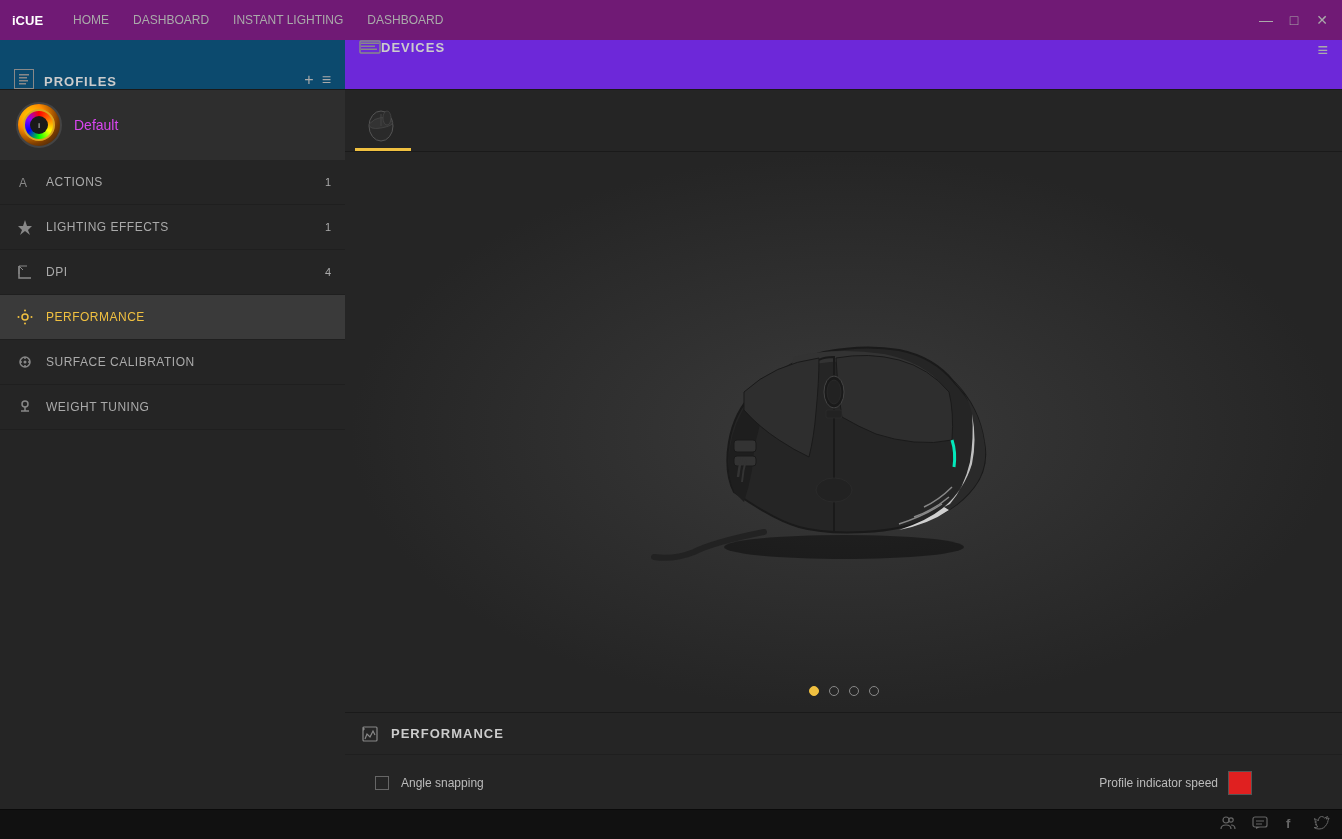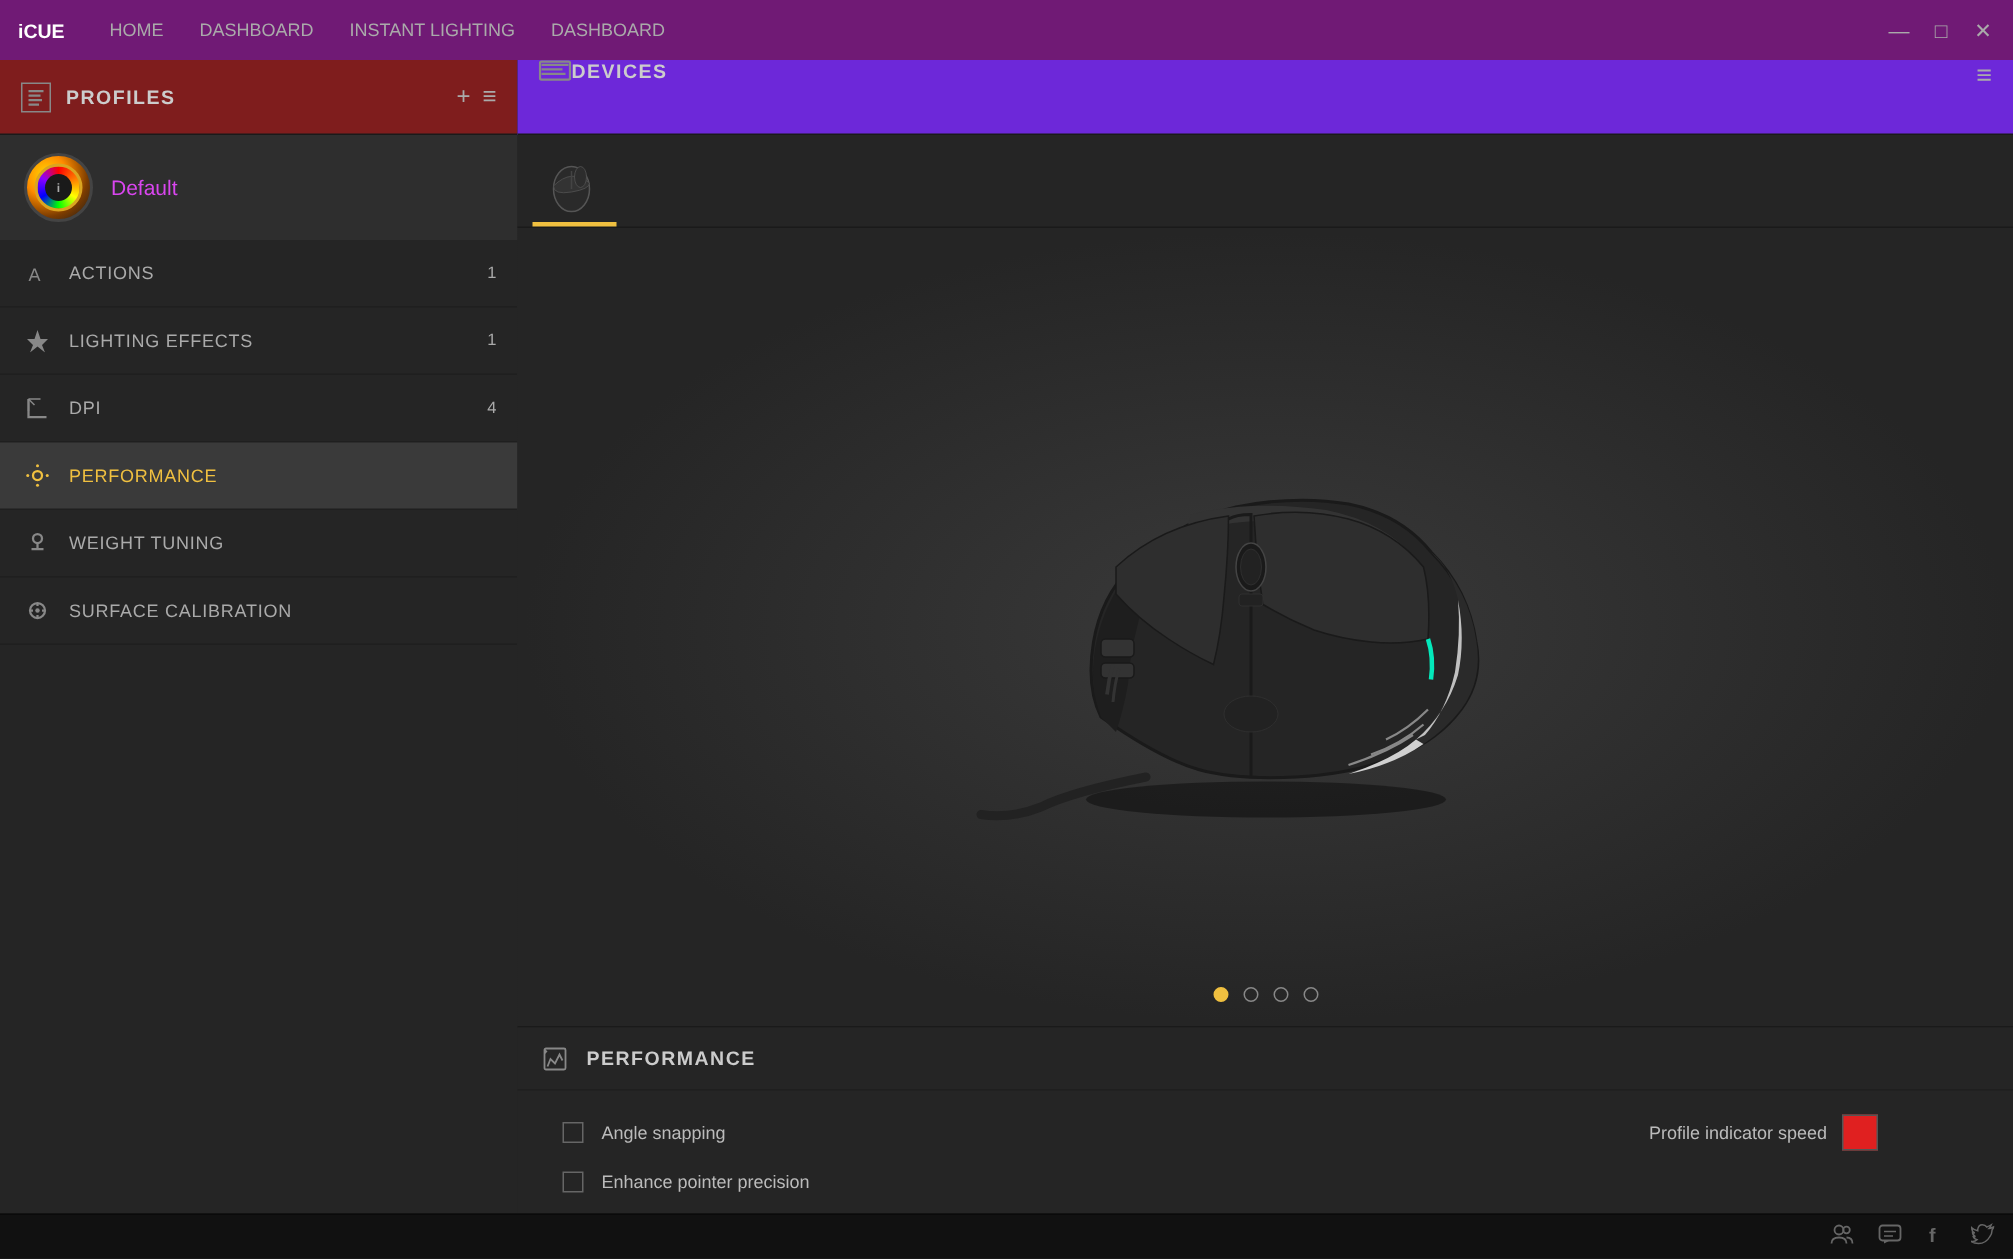--- a/index.html
+++ b/index.html
@@ -63,24 +63,24 @@
       width: 345px;
       background: #252525;
       display: flex;
       flex-direction: column;
       flex-shrink: 0;
     }
 
     
     #profiles-header {
       height: 50px;
-      background: #7f1d1d;
-      display: flex;
-      align-items: center;
-      padding: 16px 14px;
+      background: #0c4a6e;
+      display: flex;
+      align-items: flex-end;
+      padding: 0 14px;
       border-bottom: 1px solid #1a1a1a;
     }
     #profiles-icon {
       width: 20px;
       height: 20px;
       border: 1px solid #888;
       margin-right: 10px;
       display: flex;
       align-items: center;
       justify-content: center;
@@ -490,41 +490,41 @@
             <circle cx="14.5" cy="8" r="1" fill="#f0c040"></circle>
           </svg>
         </div>
         <span class="menu-label">PERFORMANCE</span>
         <span class="menu-badge"></span>
       </div>
 
       <div class="menu-item">
         <div class="menu-icon">
           <svg width="16" height="16" viewBox="0 0 16 16">
-            <circle cx="8" cy="5" r="3" fill="none" stroke="#888" stroke-width="1.5"></circle>
-            <line x1="8" y1="8" x2="8" y2="12" stroke="#888" stroke-width="1.5"></line>
-            <line x1="4" y1="12" x2="12" y2="12" stroke="#888" stroke-width="1.5"></line>
-          </svg>
-        </div>
-        <span class="menu-label">WEIGHT TUNING</span>
-        <span class="menu-badge"></span>
-      </div>
-
-      <div class="menu-item">
-        <div class="menu-icon">
-          <svg width="16" height="16" viewBox="0 0 16 16">
             <circle cx="8" cy="8" r="5" fill="none" stroke="#888" stroke-width="1.5"></circle>
             <line x1="8" y1="3" x2="8" y2="5" stroke="#888" stroke-width="1.5"></line>
             <line x1="8" y1="11" x2="8" y2="13" stroke="#888" stroke-width="1.5"></line>
             <line x1="3" y1="8" x2="5" y2="8" stroke="#888" stroke-width="1.5"></line>
             <line x1="11" y1="8" x2="13" y2="8" stroke="#888" stroke-width="1.5"></line>
             <circle cx="8" cy="8" r="1.5" fill="#888"></circle>
           </svg>
         </div>
         <span class="menu-label">SURFACE CALIBRATION</span>
+        <span class="menu-badge"></span>
+      </div>
+
+      <div class="menu-item">
+        <div class="menu-icon">
+          <svg width="16" height="16" viewBox="0 0 16 16">
+            <circle cx="8" cy="5" r="3" fill="none" stroke="#888" stroke-width="1.5"></circle>
+            <line x1="8" y1="8" x2="8" y2="12" stroke="#888" stroke-width="1.5"></line>
+            <line x1="4" y1="12" x2="12" y2="12" stroke="#888" stroke-width="1.5"></line>
+          </svg>
+        </div>
+        <span class="menu-label">WEIGHT TUNING</span>
         <span class="menu-badge"></span>
       </div>
 
     </div>
   </div>
 
   <div id="content">
 
     <div id="devices-header">
       <div id="devices-icon-wrap">
@@ -623,24 +623,20 @@
             <div class="control-row">
               <div class="checkbox"></div>
               <span class="control-label">Angle snapping</span>
             </div>
             <div style="display:flex; align-items:center; gap:10px; margin-right:60px;">
               <span class="control-label">Profile indicator speed</span>
               <div class="color-swatch" style="background:#e02020;"></div>
             </div>
           </div>
 
-          <div class="control-row">
-            <div class="checkbox"></div>
-            <span class="control-label">Enhance pointer precision</span>
-          </div>
 
           <div class="slider-row">
             <span class="slider-label">Pointer speed</span>
             <div class="slider-track">
               <div class="slider-fill"></div>
               <div class="slider-thumb"></div>
             </div>
           </div>
 
         </div>

